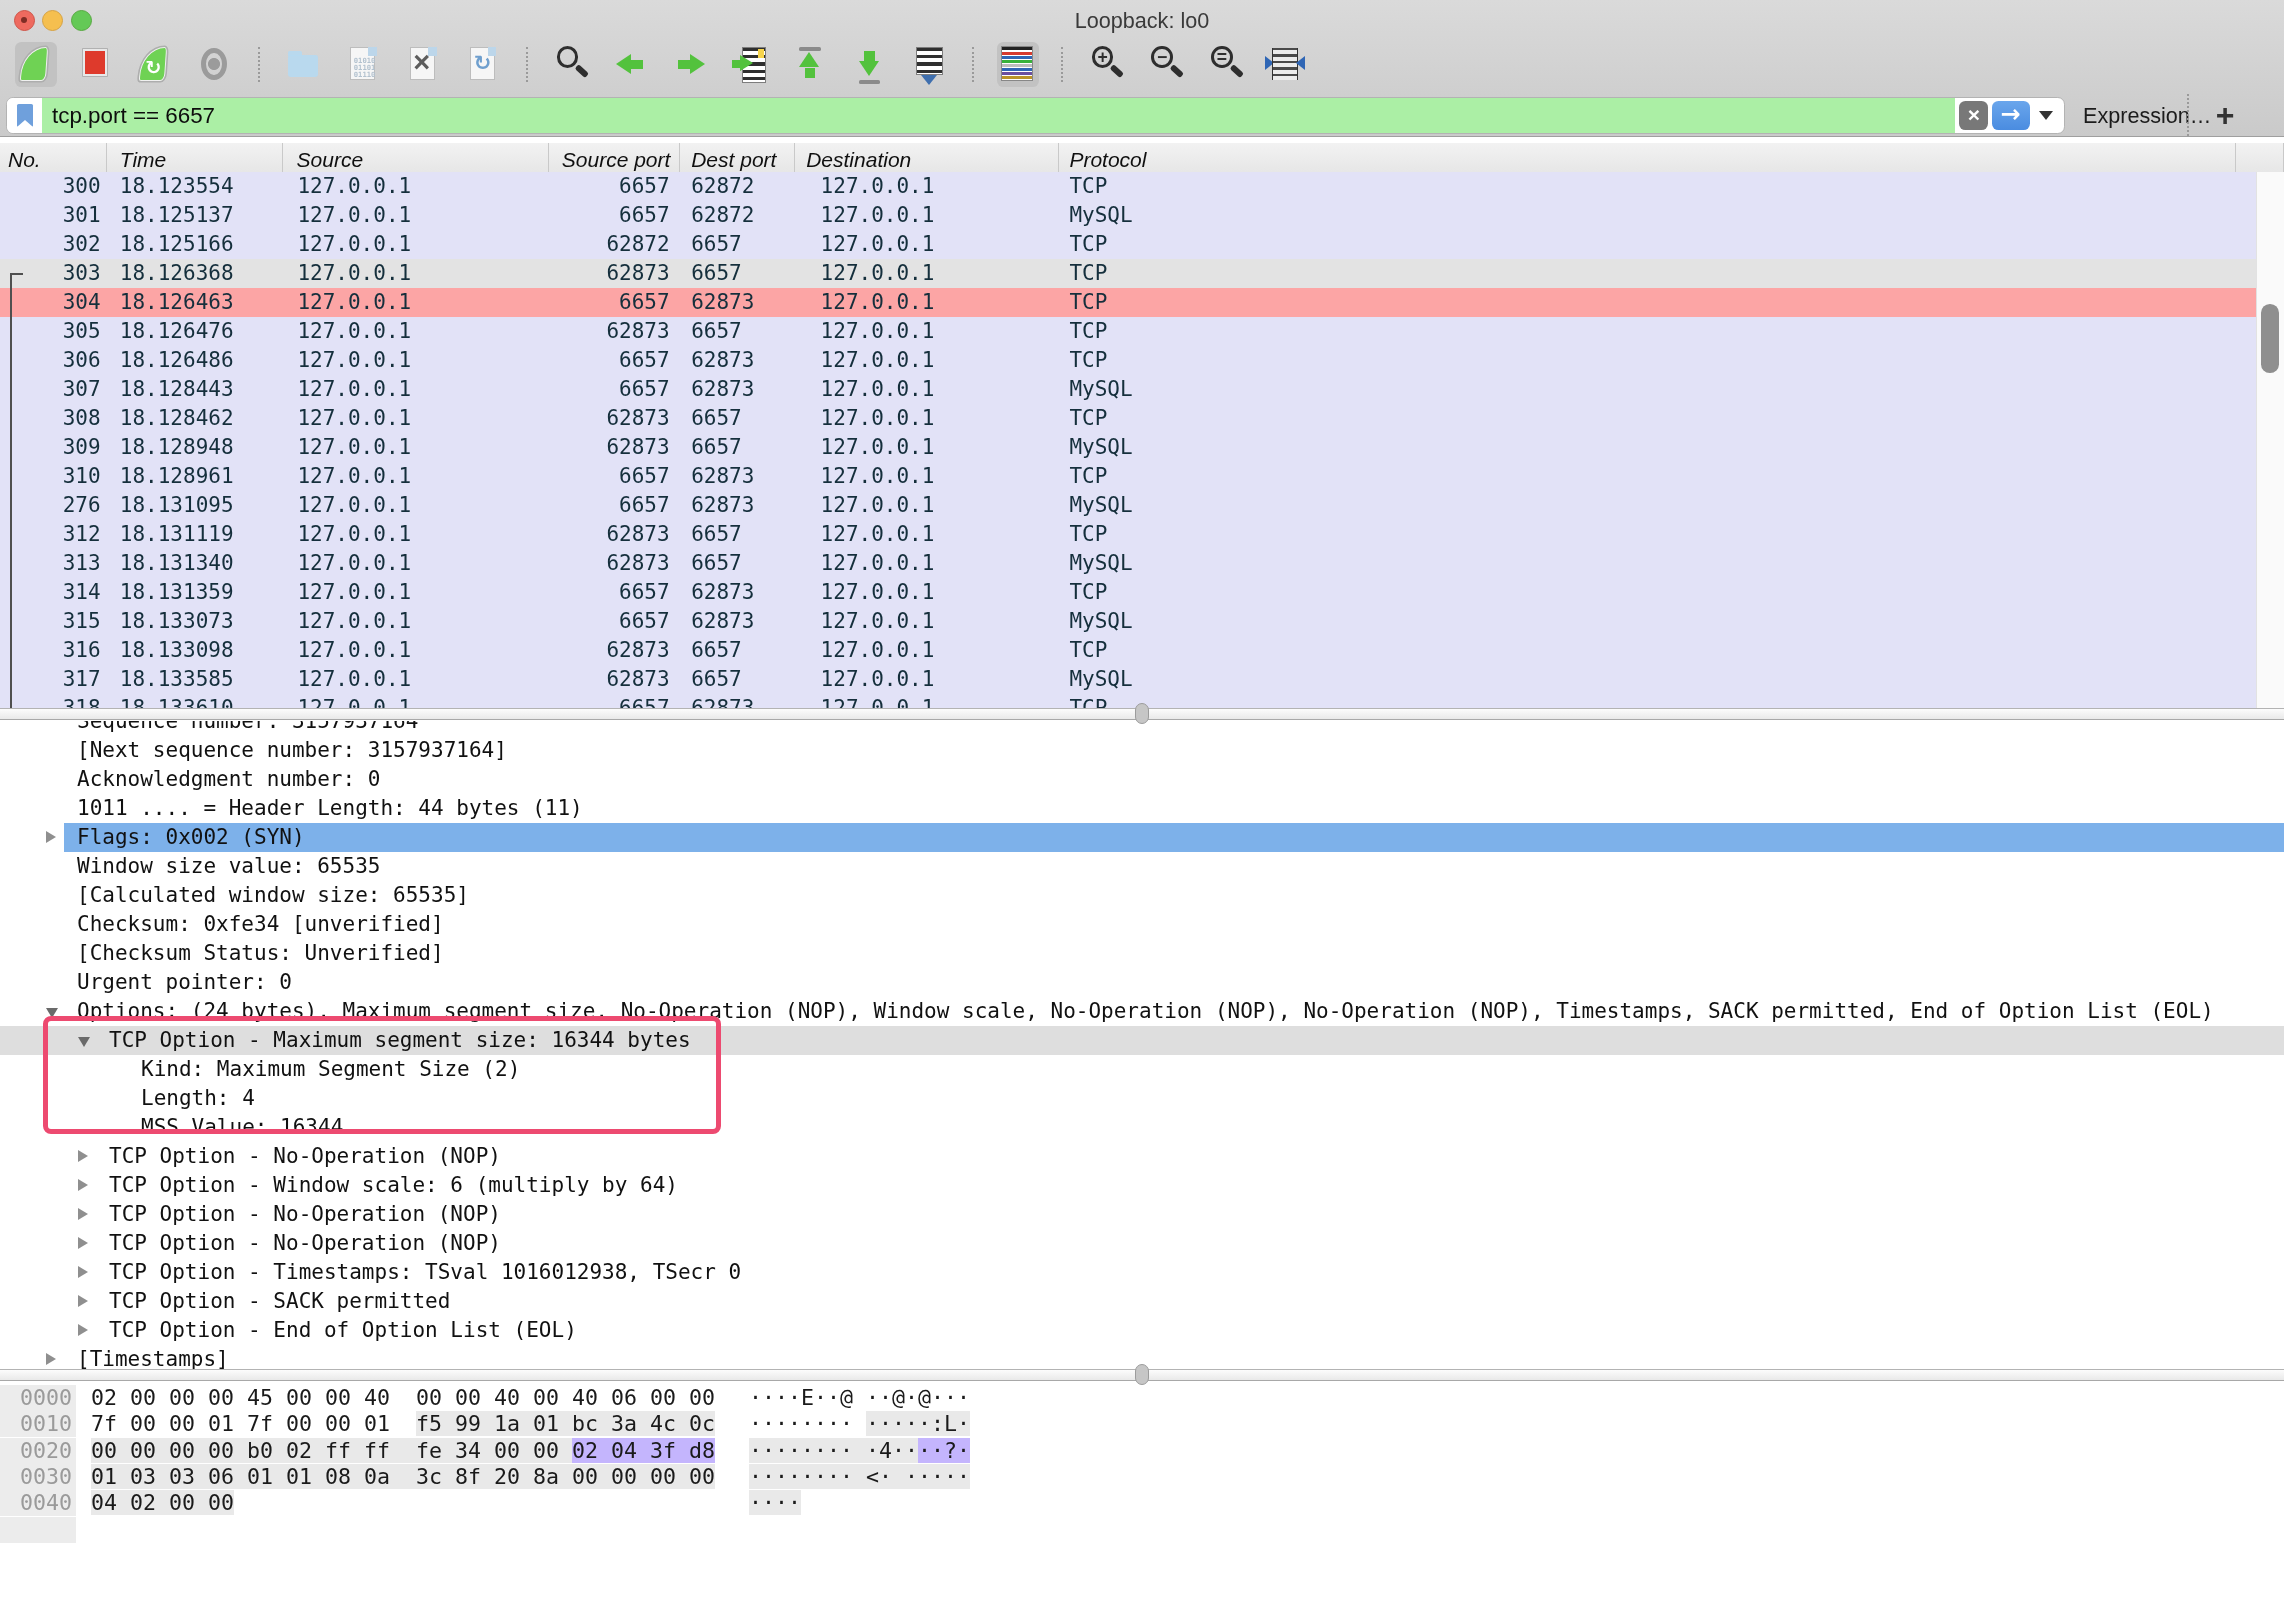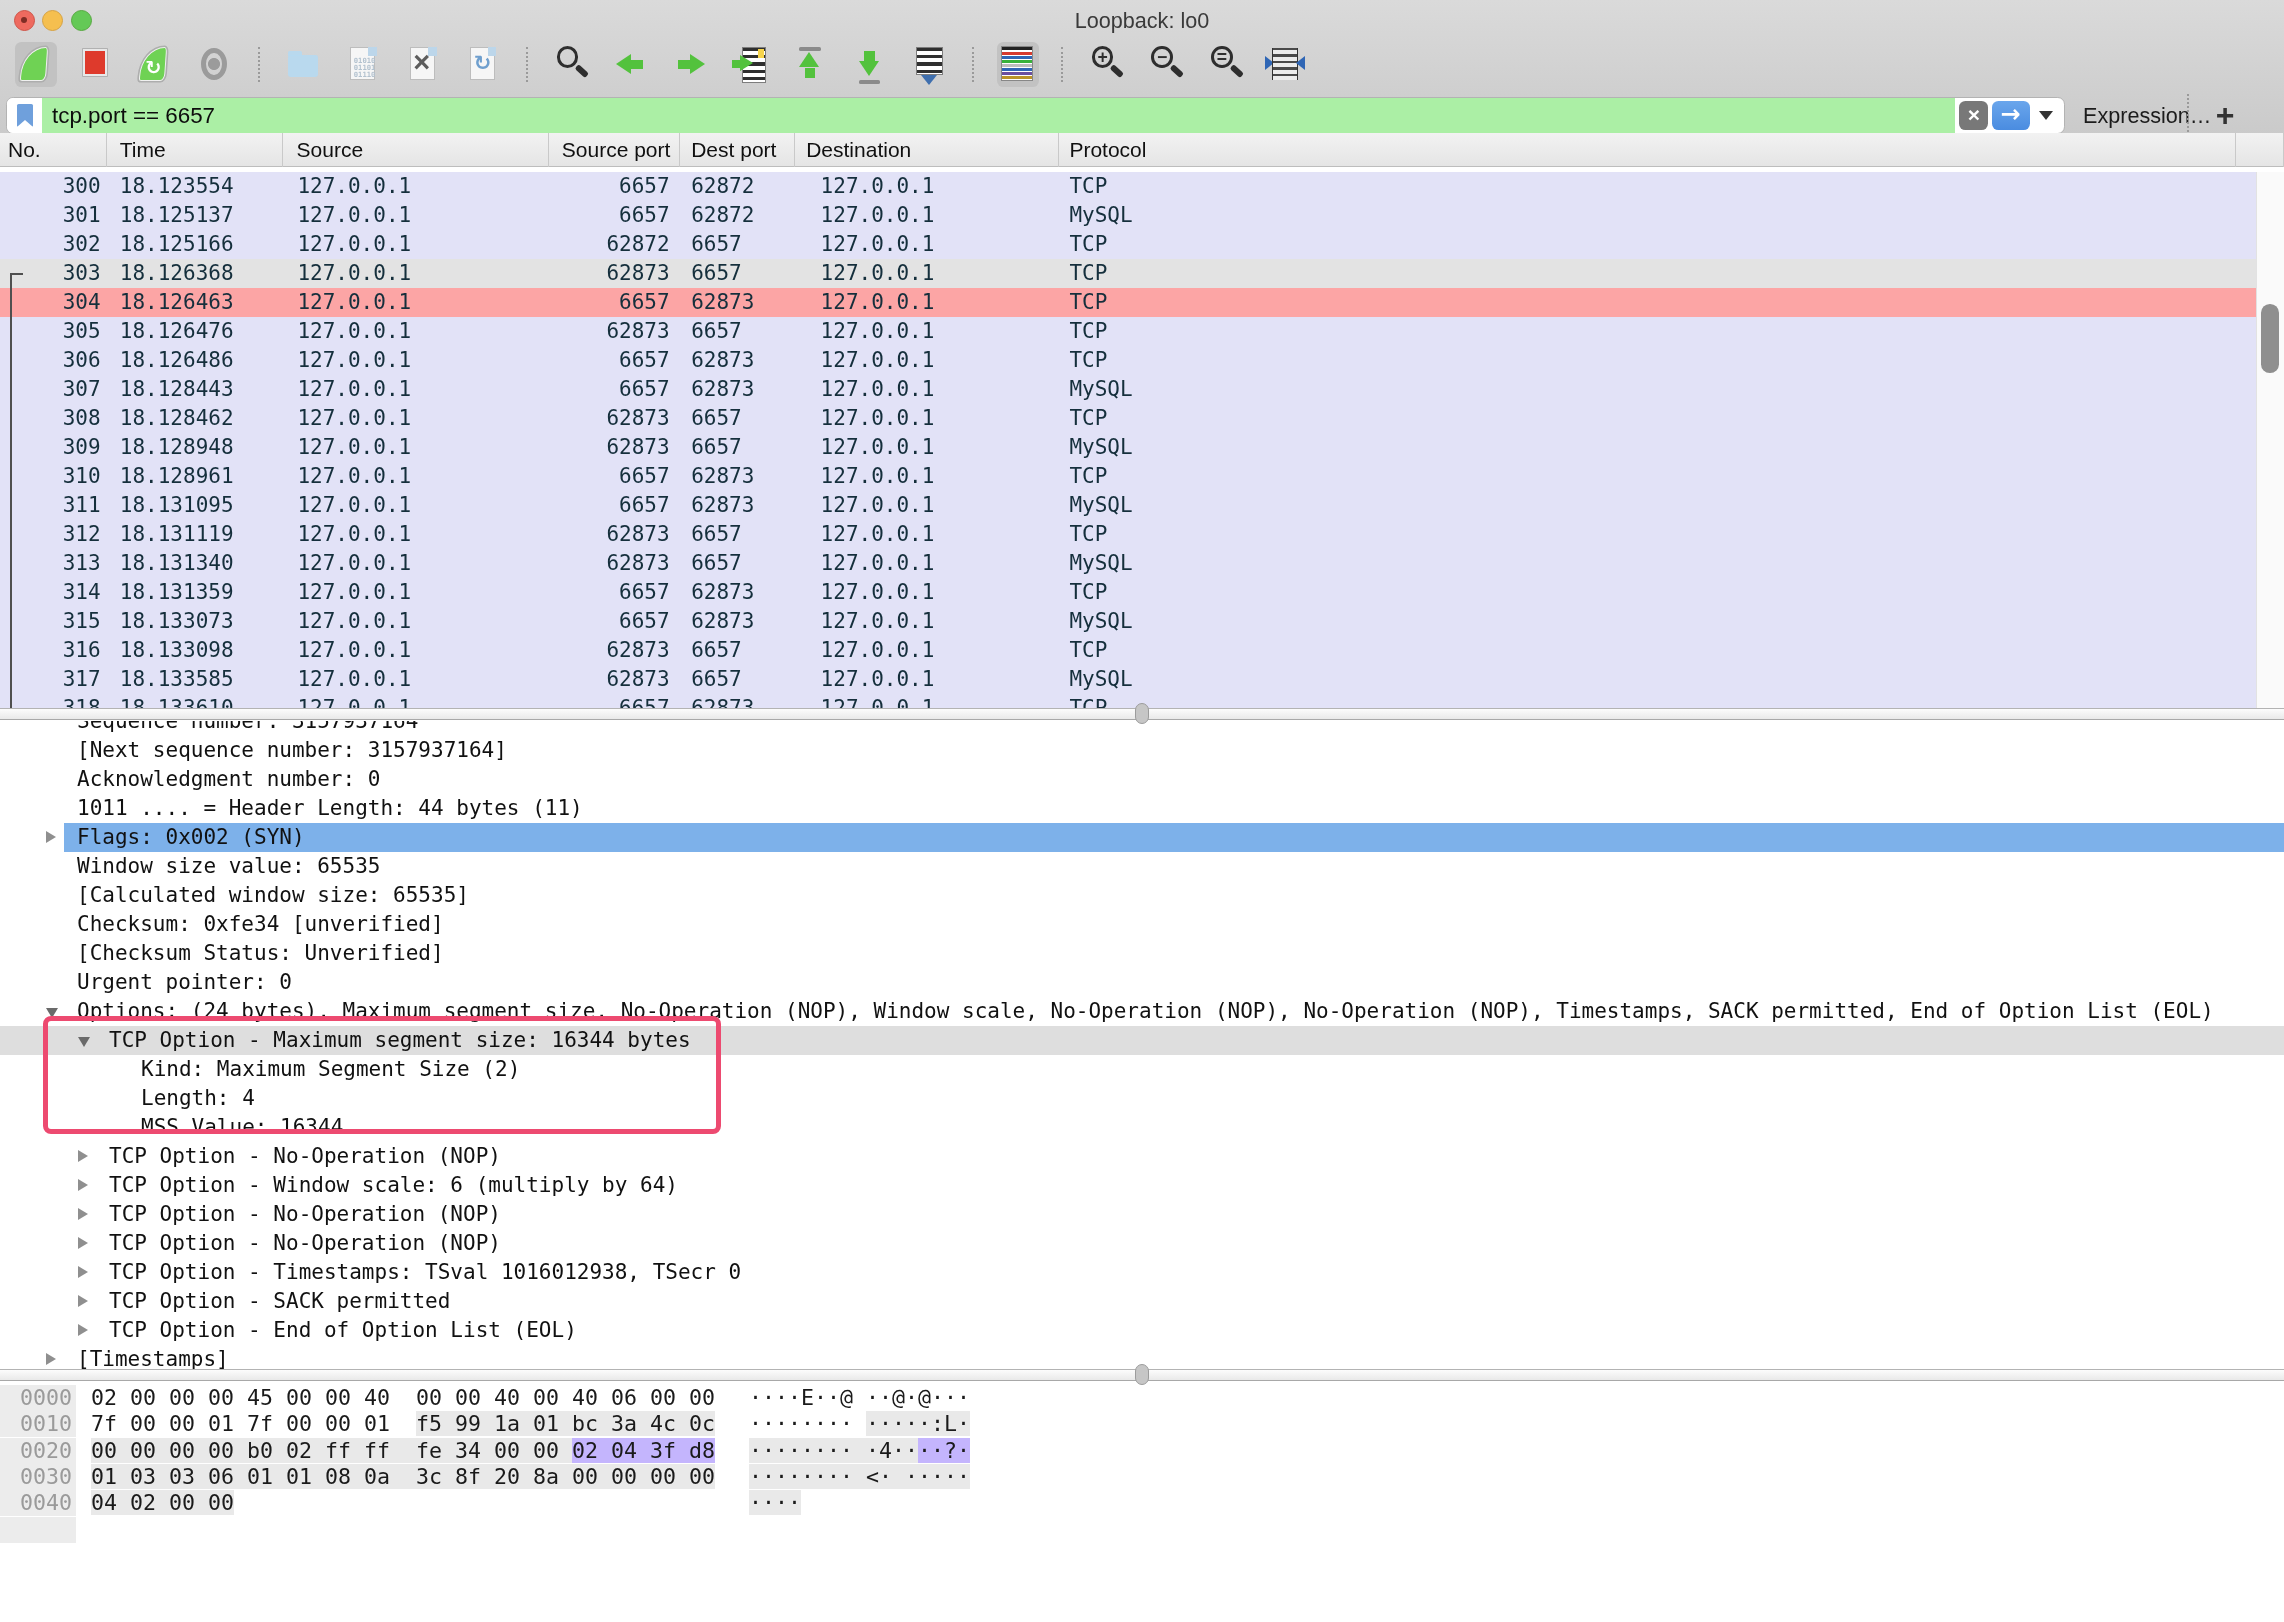--- a/index.html
+++ b/index.html
@@ -86,22 +86,22 @@
   .xbtn{width:29px;height:29px;margin:0 3.2px 0 4.8px;background:#787878;border-radius:6.4px;color:#fff;
         font:700 21px/27px "Liberation Sans",sans-serif;text-align:center;}
   .applybtn{width:38px;height:29px;background:linear-gradient(#6aa6ec,#4a8ce0);border-radius:6.4px;color:#fff;
         font:700 24px/27px "DejaVu Sans",sans-serif;text-align:center;}
   .caret{margin:0 11.2px 0 9.6px;border-left:7.2px solid transparent;border-right:7.2px solid transparent;border-top:9.6px solid #333;}
   .expr{left:2083px;top:97px;height:37px;line-height:38px;font-size:21.6px;color:#1c1c1c;}
   .fsep{left:2187px;top:94px;height:42px;border-left:2.4px dotted #9a9a9a;}
   .plus{left:2204px;top:94px;width:42px;height:42px;text-align:center;font:600 32px/42px "Liberation Sans",sans-serif;color:#333;}
 
   
-  .phead{left:0;top:133px;width:2284px;height:34px;background:linear-gradient(#f2f2f2,#e5e5e5);
-         border-bottom:0.8px solid #bdbdbd;display:flex;font-size:21px;color:#101010;}
+  .phead{left:0;top:143px;width:2284px;height:34px;background:linear-gradient(#f2f2f2,#e5e5e5);
+         border-bottom:0.8px solid #bdbdbd;display:flex;font-size:21px;color:#101010;font-style:italic;}
   .phc{height:34px;line-height:34px;border-right:0.8px solid #c9c9c9;flex:none;overflow:hidden;white-space:nowrap;}
   .plist{left:0;top:172px;width:2256px;height:536px;overflow:hidden;background:#fff;
          font-family:"DejaVu Sans Mono","Liberation Mono",monospace;font-size:21px;color:#152f3c;}
   .prow{display:flex;height:29px;line-height:29px;background:#e2e2f7;white-space:nowrap;}
   .prow.related{background:#e3e3e3;}
   .prow.selected{background:#fca5a5;}
   .pc{flex:none;overflow:hidden;}
   .ral{text-align:right;}
   .vtrack{left:2256px;top:172px;width:28px;height:536px;background:#fafafa;border-left:0.8px solid #e2e2e2;}
   .vthumb{left:2261px;top:304px;width:17.6px;height:69px;background:#8f8f8f;border-radius:8.8px;}
@@ -367,21 +367,21 @@
       <div class="prow">
         <span class="pc ral" style="width: 107px; padding-left: 0px; padding-right: 6.4px;">310</span>
         <span class="pc" style="width: 176px; padding-left: 12.8px; padding-right: 0px;">18.128961</span>
         <span class="pc" style="width: 266px; padding-left: 14.4px; padding-right: 0px;">127.0.0.1</span>
         <span class="pc ral" style="width: 131px; padding-left: 0px; padding-right: 10.4px;">6657</span>
         <span class="pc" style="width: 115px; padding-left: 11.2px; padding-right: 0px;">62873</span>
         <span class="pc" style="width: 264px; padding-left: 25.6px; padding-right: 0px;">127.0.0.1</span>
         <span class="pc" style="width: 1197px; padding-left: 10.4px; padding-right: 0px;">TCP</span>
       </div>
       <div class="prow">
-        <span class="pc ral" style="width: 107px; padding-left: 0px; padding-right: 6.4px;">311</span>
+        <span class="pc ral" style="width: 107px; padding-left: 0px; padding-right: 6.4px;">276</span>
         <span class="pc" style="width: 176px; padding-left: 12.8px; padding-right: 0px;">18.131095</span>
         <span class="pc" style="width: 266px; padding-left: 14.4px; padding-right: 0px;">127.0.0.1</span>
         <span class="pc ral" style="width: 131px; padding-left: 0px; padding-right: 10.4px;">6657</span>
         <span class="pc" style="width: 115px; padding-left: 11.2px; padding-right: 0px;">62873</span>
         <span class="pc" style="width: 264px; padding-left: 25.6px; padding-right: 0px;">127.0.0.1</span>
         <span class="pc" style="width: 1197px; padding-left: 10.4px; padding-right: 0px;">MySQL</span>
       </div>
       <div class="prow">
         <span class="pc ral" style="width: 107px; padding-left: 0px; padding-right: 6.4px;">312</span>
         <span class="pc" style="width: 176px; padding-left: 12.8px; padding-right: 0px;">18.131119</span>

